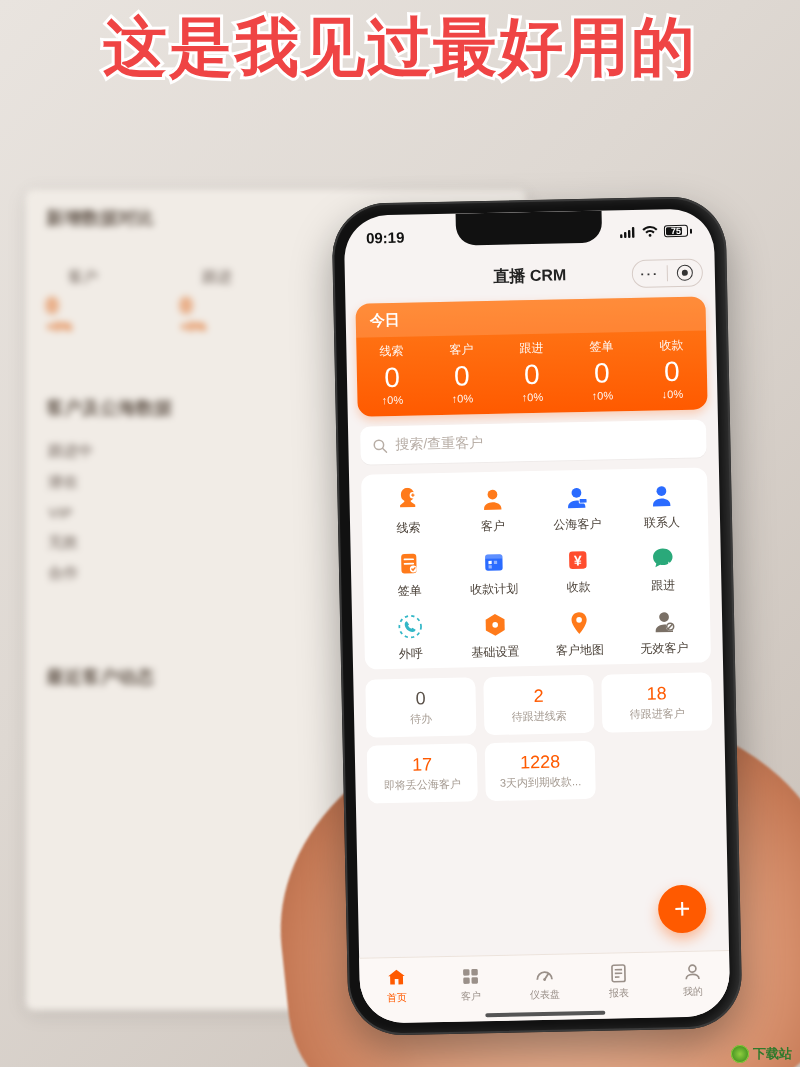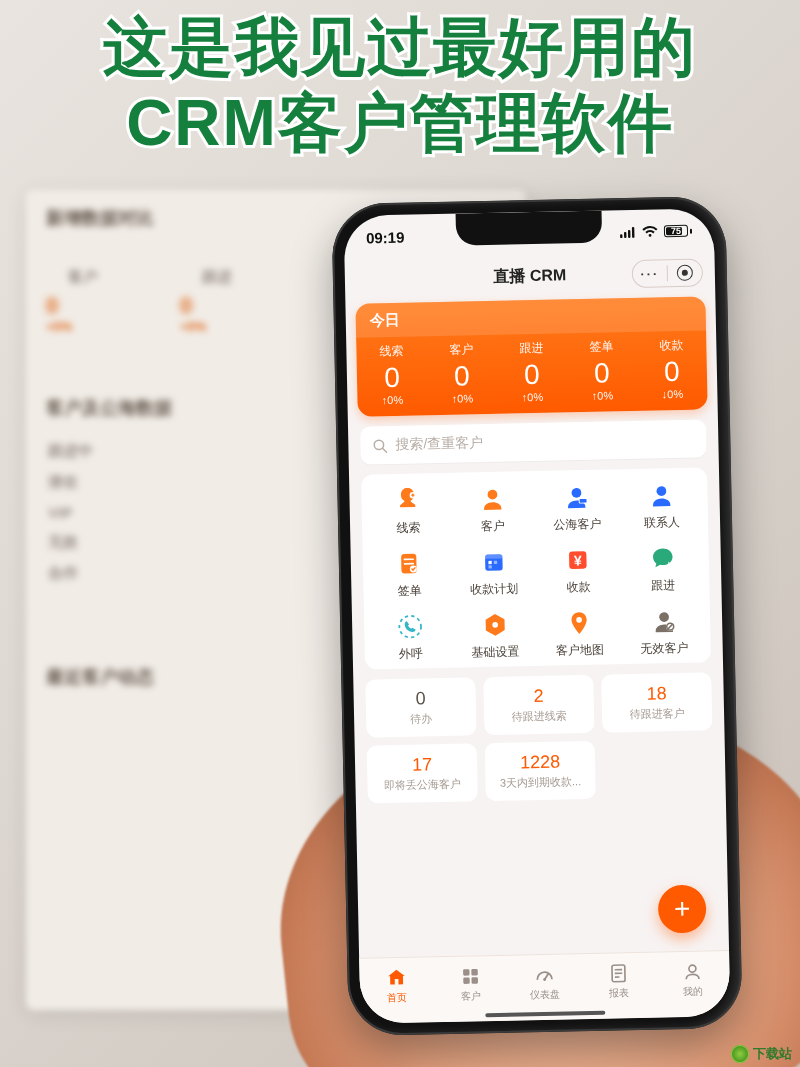--- a/index.html
+++ b/index.html
@@ -21,21 +21,21 @@
     .bg-row { display:flex; gap:60px; padding:16px 20px; color:#8f857c; font-weight:700; }
     .bg-head { font-size:18px; color:#6b5f55; padding:16px 20px; font-weight:800; filter:blur(1px);}
     .bg-sub { font-size:15px; padding:6px 22px; color:#9a9089; font-weight:700; filter:blur(1px);}
     .bg-num { font-size:22px; color:#e06a1f; filter:blur(2px); font-weight:800;}
     .bg-pct { font-size:13px; color:#e06a1f; filter:blur(1px);}
     
     .title-overlay {
       position: absolute; top: 10px; left: 0; right: 0;
       text-align: center;
       font-size: 64px; font-weight: 900; line-height: 1.18;
-      color: #15803d;
+      color: #ef4444;
       -webkit-text-stroke: 6px #fff;
       paint-order: stroke fill;
       letter-spacing: 2px;
       z-index: 5;
     }
     
     .hand {
       position:absolute; right:-40px; bottom:-60px; width:560px; height:420px;
       background: radial-gradient(ellipse at 50% 60%, #f1c0a2 0%, #e3a07d 45%, #c67a56 70%, #8d4d2f 100%);
       border-radius: 60% 60% 40% 40%;
@@ -188,21 +188,20 @@
   <div class="bg-sub">潜在</div>
   <div class="bg-sub">VIP</div>
   <div class="bg-sub">无效</div>
   <div class="bg-sub">合作</div>
   <div style="height:60px"></div>
   <div class="bg-head">最近客户动态</div>
 </div>
 
 <div class="title-overlay">
   <div>这是我见过最好用的</div>
-  <div>CRM客户管理软件</div>
 </div>
 
 <div class="hand"></div>
 
 <div class="phone">
   <div class="screen">
     <div class="notch"></div>
 
     <div class="statusbar">
       <span>09:19</span>

